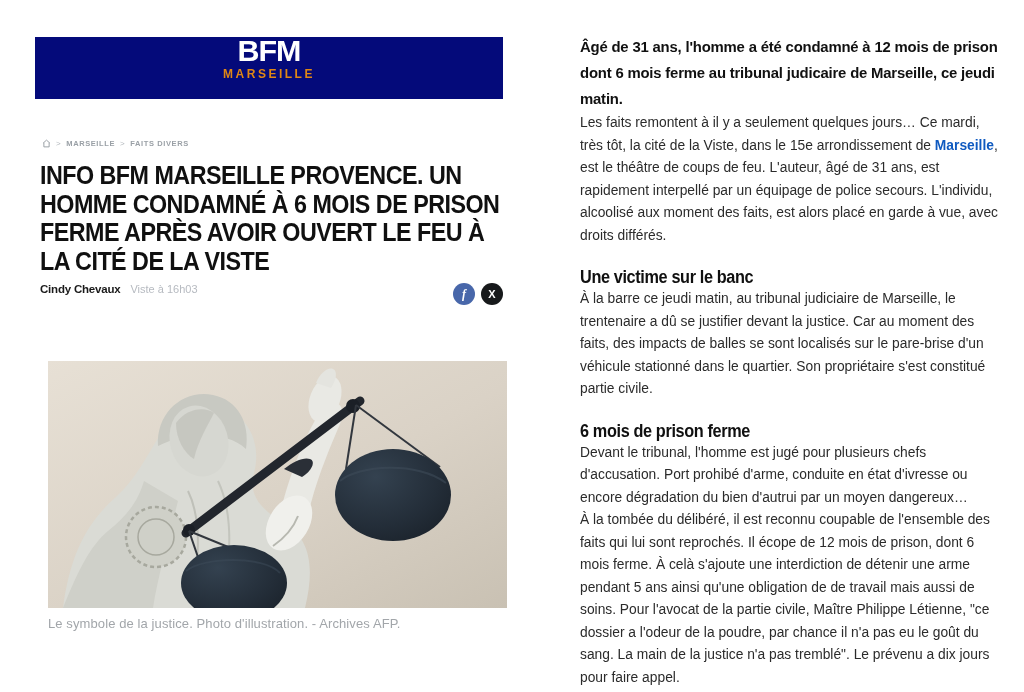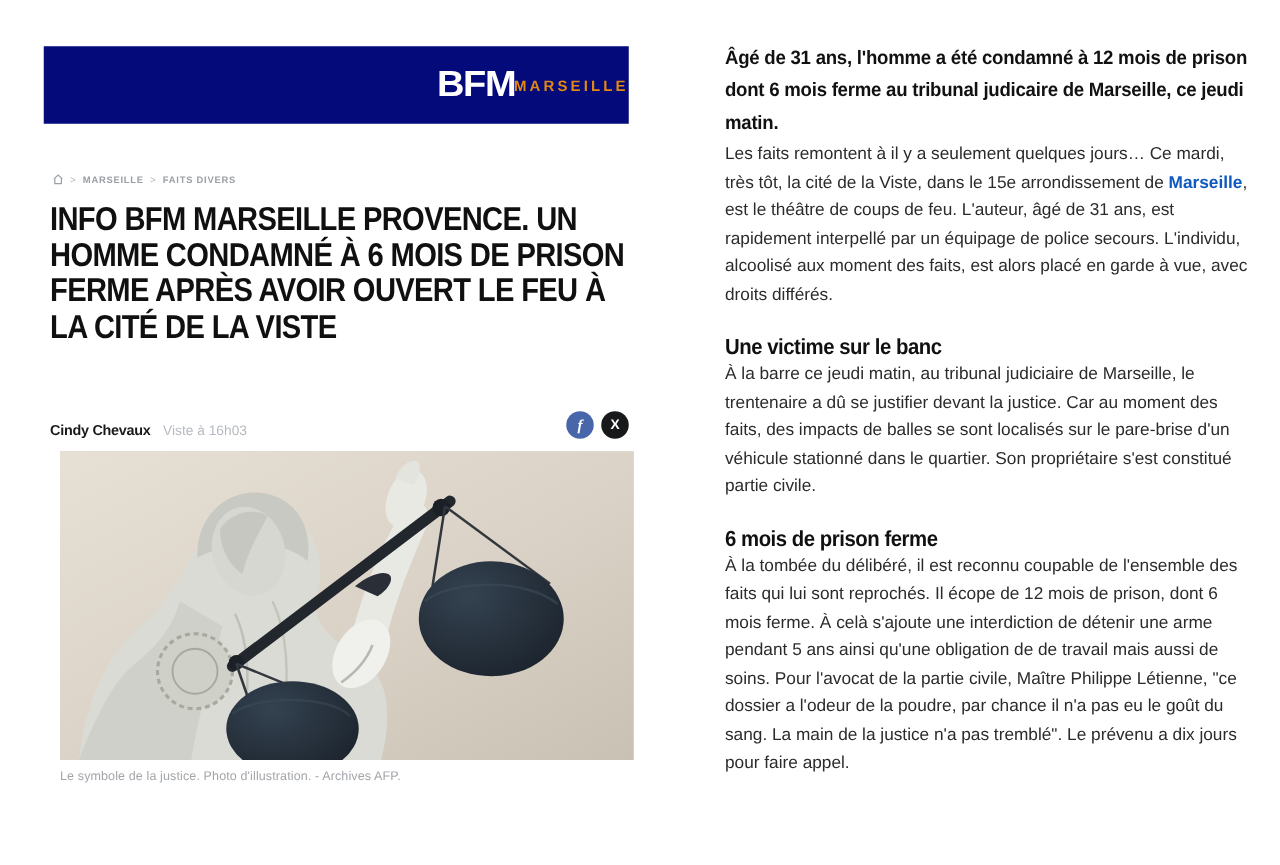--- a/index.html
+++ b/index.html
@@ -7,22 +7,22 @@
   body {
     width:1024px; height:692px; position:relative; overflow:hidden;
     font-family:"Liberation Sans", sans-serif; color:#1c1c1c;
   }
 
   
   .left-col { position:absolute; left:0; top:0; width:540px; height:692px; }
 
   .banner {
     position:absolute; left:35px; top:37px; width:468px; height:62px;
-    background:#040a7a; display:flex; flex-direction:row;
-    align-items:center; justify-content:flex-end; cursor:pointer;
+    background:#040a7a; display:flex; flex-direction:column;
+    align-items:center; justify-content:flex-start; cursor:pointer;
   }
   .logo-top {
     color:#ffffff; font-size:29px; font-weight:900; letter-spacing:-1px;
     line-height:1; transform:scaleX(1.05);
   }
   .logo-bottom {
     color:#e08714; font-size:12px; font-weight:700; letter-spacing:2.5px;
     margin-top:2px; line-height:1;
   }
 
@@ -37,42 +37,42 @@
 
   .headline {
     position:absolute; left:40px; top:161px; width:525px;
     font-size:26.5px; line-height:28.5px; font-weight:900; color:#101010;
     letter-spacing:-0.6px; text-transform:uppercase;
     transform:scaleX(0.88); transform-origin:left top;
   }
 
   .byline-row {
     position:absolute; left:40px; top:283px; width:463px; height:24px;
-    display:flex; align-items:flex-end;margin-top:44px;
+    display:flex; align-items:flex-start;
   }
   .byline-author { font-size:11.5px; font-weight:800; color:#1a1a1a; letter-spacing:-0.2px; }
   .byline-time { font-size:11px; color:#b6bac0; margin-left:10px; }
   .share-icons { margin-left:auto; display:flex; gap:6px; }
   .share-btn {
     width:22px; height:22px; border-radius:50%; display:flex;
     align-items:center; justify-content:center; color:#fff; cursor:pointer;
     font-size:12px; font-weight:700; border:none;
   }
   .share-btn.fb { background:#4867aa; font-family:"Liberation Serif", serif; font-style:italic; }
   .share-btn.xx { background:#17191b; font-size:11px; }
 
   .photo {
     position:absolute; left:48px; top:361px; width:459px; height:247px;
     overflow:hidden; background:#d8d0c4;
   }
   .photo svg { display:block; width:459px; height:247px; }
 
   .caption {
     position:absolute; left:48px; top:616px; width:459px;
-    font-size:10px; color:#a2a6aa; letter-spacing:0.1px;
+    font-size:13px; color:#a2a6aa; letter-spacing:0.1px;
   }
 
   
   .right-col { position:absolute; left:580px; top:34px; width:424px; }
 
   .lead {
     font-size:15.5px; line-height:26px; font-weight:800; color:#111;
     letter-spacing:-0.2px; transform:scaleX(0.96); transform-origin:left top;
     width:104%;
   }
@@ -180,16 +180,17 @@
   <p class="lead">Âgé de 31 ans, l'homme a été condamné à 12 mois de prison dont 6 mois ferme au tribunal judicaire de Marseille, ce jeudi matin.</p>
 
   <p class="body-p"><span>Les faits remontent à il y a seulement quelques jours… Ce mardi, très tôt, la cité de la Viste, dans le 15e arrondissement de </span><a class="inline-link">Marseille</a><span>, est le théâtre de coups de feu. L'auteur, âgé de 31 ans, est rapidement interpellé par un équipage de police secours. L'individu, alcoolisé aux moment des faits, est alors placé en garde à vue, avec droits différés.</span></p>
 
   <h2 class="sub-head">Une victime sur le banc</h2>
 
   <p class="body-p">À la barre ce jeudi matin, au tribunal judiciaire de Marseille, le trentenaire a dû se justifier devant la justice. Car au moment des faits, des impacts de balles se sont localisés sur le pare-brise d'un véhicule stationné dans le quartier. Son propriétaire s'est constitué partie civile.</p>
 
   <h2 class="sub-head">6 mois de prison ferme</h2>
 
+  <p class="body-p">Devant le tribunal, l'homme est jugé pour plusieurs chefs d'accusation. Port prohibé d'arme, conduite en état d'ivresse ou encore dégradation du bien d'autrui par un moyen dangereux…</p>
 
   <p class="body-p">À la tombée du délibéré, il est reconnu coupable de l'ensemble des faits qui lui sont reprochés. Il écope de 12 mois de prison, dont 6 mois ferme. À celà s'ajoute une interdiction de détenir une arme pendant 5 ans ainsi qu'une obligation de de travail mais aussi de soins. Pour l'avocat de la partie civile, Maître Philippe Létienne, "ce dossier a l'odeur de la poudre, par chance il n'a pas eu le goût du sang. La main de la justice n'a pas tremblé". Le prévenu a dix jours pour faire appel.</p>
 
 </div>
 
 </body></html>

